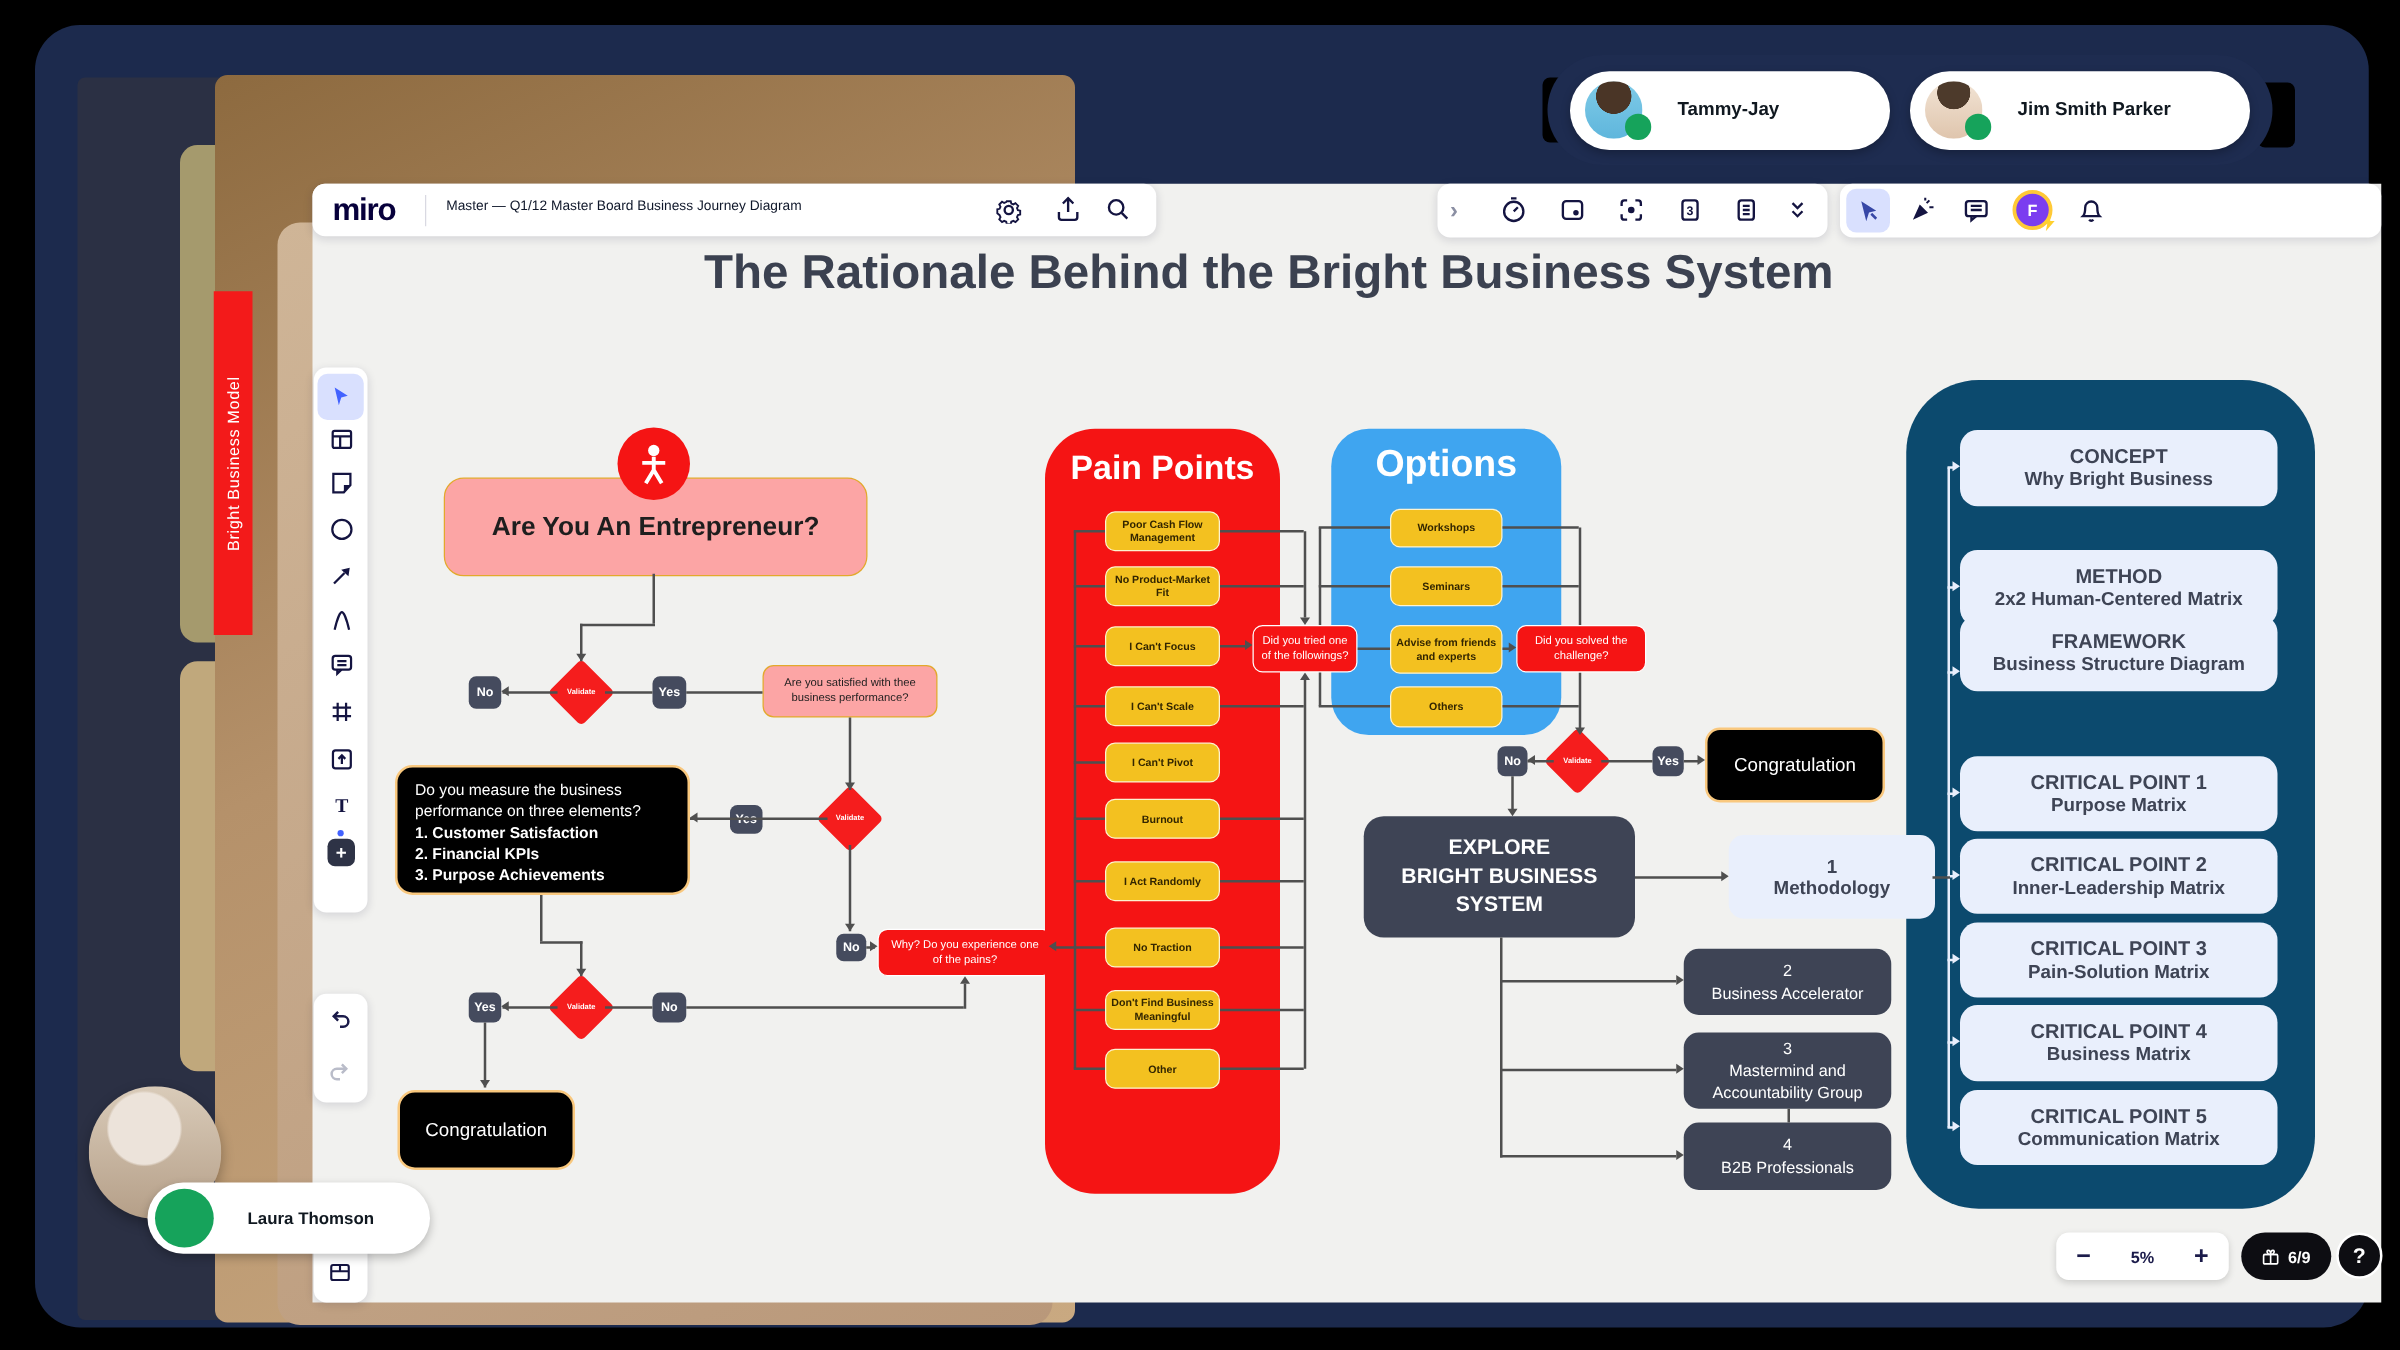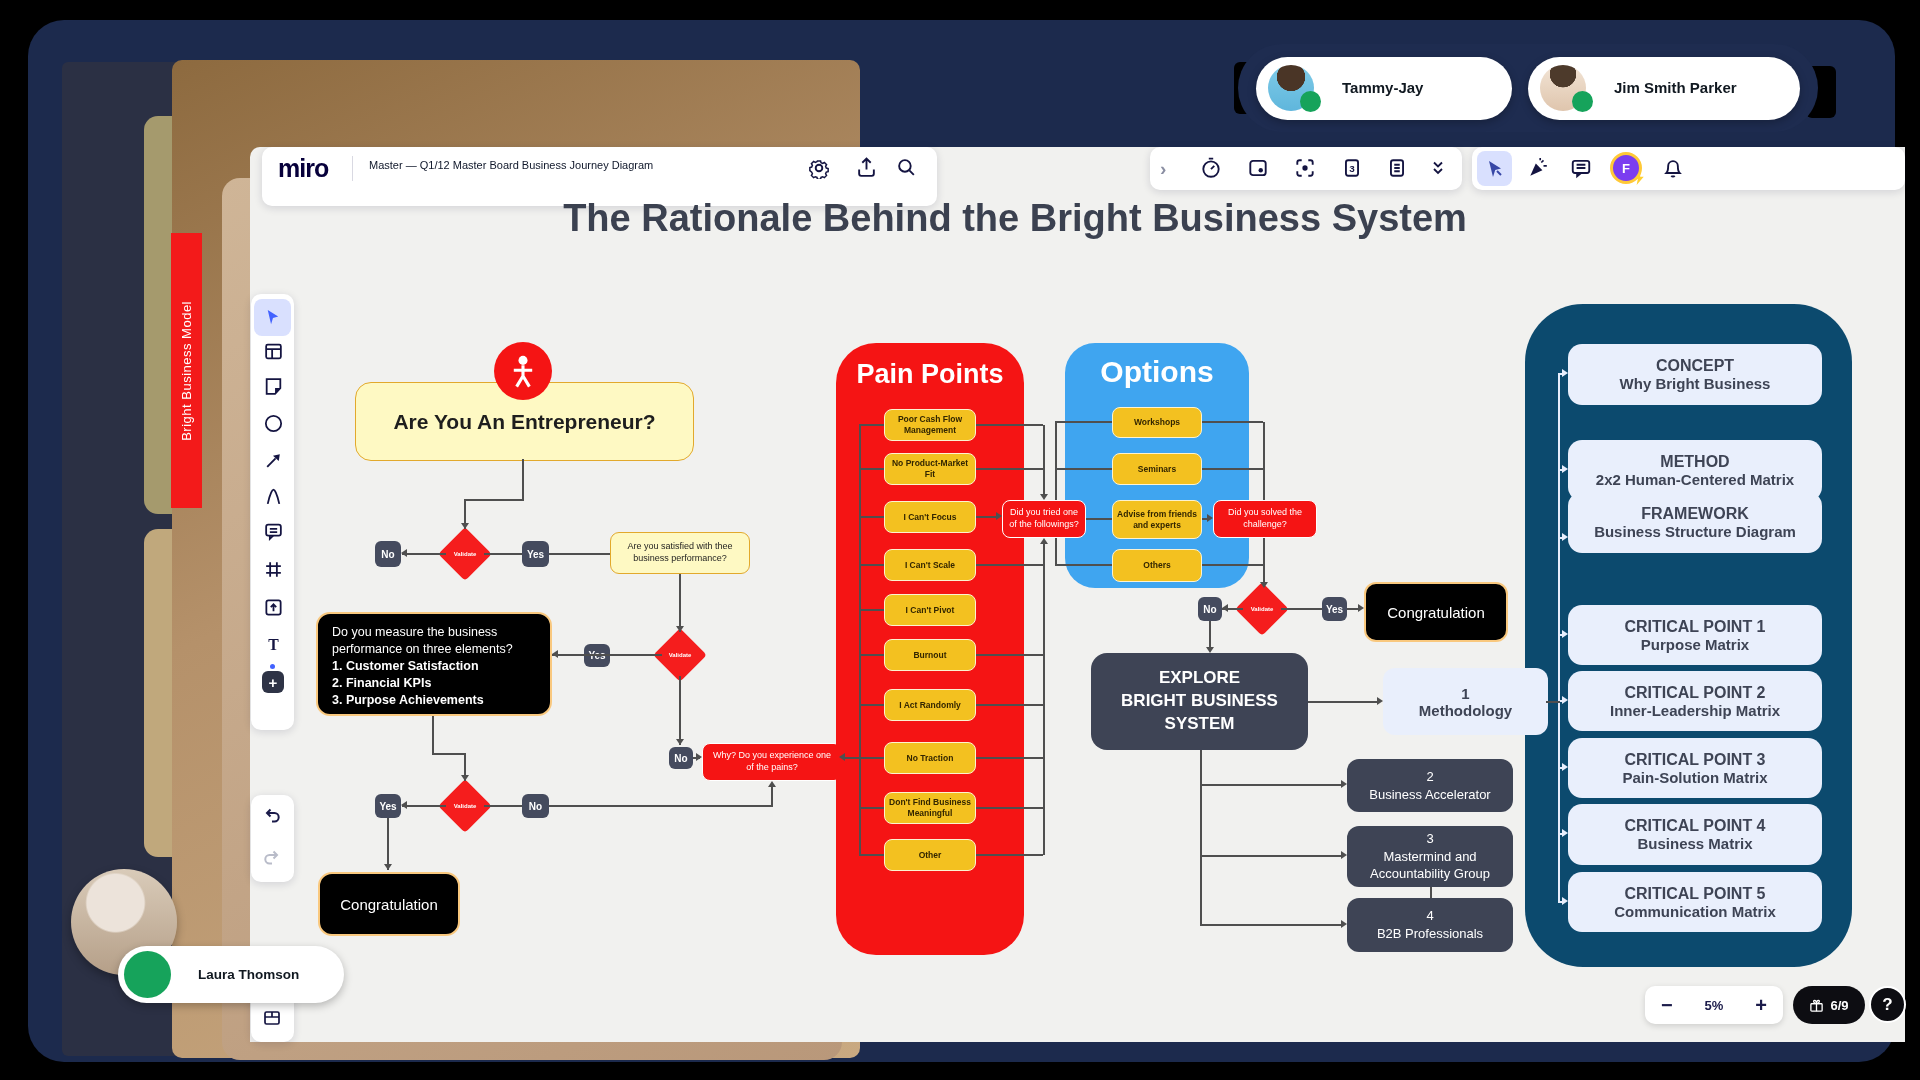--- a/index.html
+++ b/index.html
@@ -17,34 +17,34 @@
   .black-accent{background:#000;border-radius:6px}
   
   .collab-wrap{left:1238px;top:44px;width:580px;height:88px;background:#1e2c50;border-radius:44px}
   .pill{position:absolute;background:#fff;border-radius:32px;box-shadow:0 3px 8px rgba(0,0,0,.25);display:flex;align-items:center}
   .avatar{position:absolute;border-radius:50%}
   .status-dot{position:absolute;background:#16a35b;border-radius:50%}
   .pill .name{font-size:15px;font-weight:700;color:#101820}
   
   .canvas{left:250px;top:147px;width:1655px;height:895px;background:#f1f1ef;border-radius:10px 0 0 0}
   .panel{position:absolute;background:#fff;border-radius:10px;box-shadow:0 2px 8px rgba(20,20,60,.14)}
-  .topbar{left:12px;top:0;width:675px;height:59px}
+  .topbar{left:0;top:0;width:675px;height:42px}
   .logo{position:absolute;left:16px;top:7px;font-size:25px;font-weight:800;letter-spacing:-1px;color:#07003b}
   .tb-divider{position:absolute;left:90px;top:9px;width:1px;height:25px;background:#d9d9e2}
   .board-title{position:absolute;left:107px;top:12px;font-size:11px;font-weight:400;color:#0f172a;white-space:nowrap}
   .icon{position:absolute;display:flex;align-items:center;justify-content:center;color:#141441}
   .icon svg{display:block}
   .canvas-title{position:absolute;left:280px;top:50px;width:970px;text-align:center;font-size:38px;font-weight:700;color:#3b4150}
   
   .tool-sel{position:absolute;left:3px;width:37px;height:37px;background:#d9e0fe;border-radius:8px;display:flex;align-items:center;justify-content:center}
   .tool{position:absolute;width:24px;height:24px;left:10px;display:flex;align-items:center;justify-content:center;color:#141441}
   .plus-tile{background:#2e3346;border-radius:6px;color:#fff;font-size:15px;font-weight:700;width:22px;height:22px;display:flex;align-items:center;justify-content:center}
   .blue-dot{position:absolute;width:5px;height:5px;border-radius:50%;background:#4262ff}
   
-  .yellow-box{position:absolute;background:#fef9c3;border:1px solid #e2a92c;color:#1e1e1e;display:flex;align-items:center;justify-content:center;text-align:center}
+  .yellow-box{position:absolute;background:#fca5a5;border:1px solid #e2a92c;color:#1e1e1e;display:flex;align-items:center;justify-content:center;text-align:center}
   .red-box{position:absolute;background:#000000;color:#fff;border:2px solid #f9c87e;border-radius:14px}
   .qbox{position:absolute;background:#f51414;color:#fff;border:1.5px solid #fff;border-radius:8px;display:flex;align-items:center;justify-content:center;text-align:center;font-size:9px;line-height:1.3;padding:2px 6px}
   .yn{position:absolute;background:#454b5e;color:#fff;border-radius:6px;display:flex;align-items:center;justify-content:center;font-size:10px;font-weight:700}
   .diamond{position:absolute;width:38px;height:38px;background:#f51d1d;transform:rotate(45deg);border-radius:4px}
   .diamond span{position:absolute;inset:0;display:flex;align-items:center;justify-content:center;transform:rotate(-45deg);color:#fff;font-size:6px;font-weight:700}
   .pain-panel{position:absolute;left:586px;top:196px;width:188px;height:612px;background:#f51414;border-radius:40px}
   .pain-title{position:absolute;left:0;top:16px;width:100%;text-align:center;color:#fff;font-size:27px;font-weight:800}
   .pain-item{position:absolute;left:48px;width:92px;height:32px;background:#f3c120;border:1px solid #fdf3d0;border-radius:8px;display:flex;align-items:center;justify-content:center;text-align:center;font-size:8.5px;font-weight:600;color:#332600;line-height:1.25;padding:1px 3px;box-sizing:border-box}
   .opt-panel{position:absolute;left:815px;top:196px;width:184px;height:245px;background:#3fa5f0;border-radius:30px}
   .opt-title{position:absolute;left:0;top:12px;width:100%;text-align:center;color:#fff;font-size:30px;font-weight:800}

